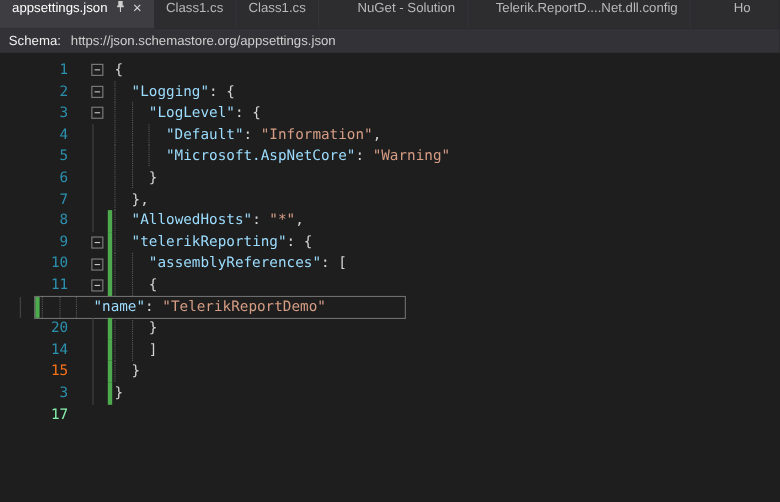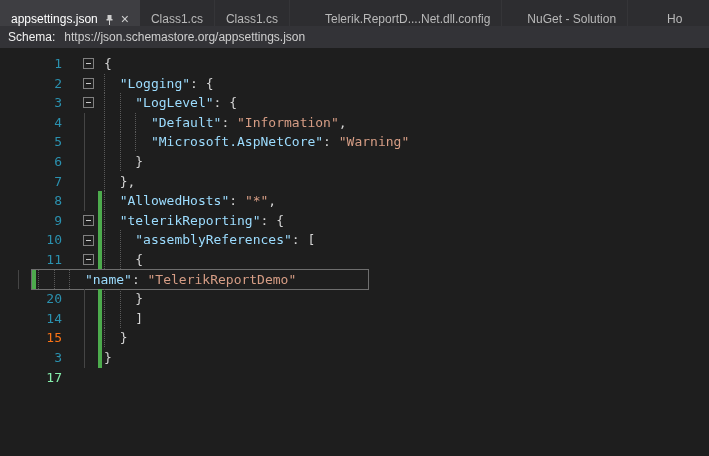--- a/index.html
+++ b/index.html
@@ -1,21 +1,21 @@
 <!DOCTYPE html>
 <html><head>
 <meta charset="utf-8">
 <style>
   *{box-sizing:border-box}
   html,body{margin:0;padding:0}
   body{width:709px;height:456px;background:#1e1e1e;font-family:"Liberation Sans",sans-serif;overflow:hidden}
 
   
   .tabbar{height:26px;background:#2d2d30;display:flex;align-items:stretch;overflow:hidden}
-  .tab{display:flex;align-items:flex-end;gap:6px;padding:0 11px;font-size:12px;color:#b9b9b9;white-space:nowrap;cursor:default;border-right:1px solid #353538}
+  .tab{display:flex;align-items:flex-start;gap:6px;padding:0 11px;font-size:12px;color:#b9b9b9;white-space:nowrap;cursor:default;border-right:1px solid #353538}
   .tab.active{background:#3e3e42;color:#ffffff;border-right:none}
   .tab:nth-child(4){margin-left:24px}
   .tab:nth-child(5){margin-left:14px}
   .tab:nth-child(6){margin-left:28px;border-right:none}
   .ticon{display:inline-flex;align-items:center}
   .close{font-size:14px;line-height:1;color:#d0d0d0}
 
   
   .schemabar{height:22px;background:#333337;display:flex;align-items:center;gap:9px;padding-left:8px;font-size:12px;color:#f1f1f1}
   .schema-url{color:#cfcfcf}
@@ -52,25 +52,25 @@
   </div>
   <div class="tab">
     <span>Class1.cs</span>
 
   </div>
   <div class="tab">
     <span>Class1.cs</span>
 
   </div>
   <div class="tab">
+    <span>NuGet - Solution</span>
+
+  </div>
+  <div class="tab">
     <span>Telerik.ReportD....Net.dll.config</span>
-
-  </div>
-  <div class="tab">
-    <span>NuGet - Solution</span>
 
   </div>
   <div class="tab">
     <span>Ho</span>
 
   </div>
     </div>
 
   <div class="schemabar">
     <span>Schema:</span>

